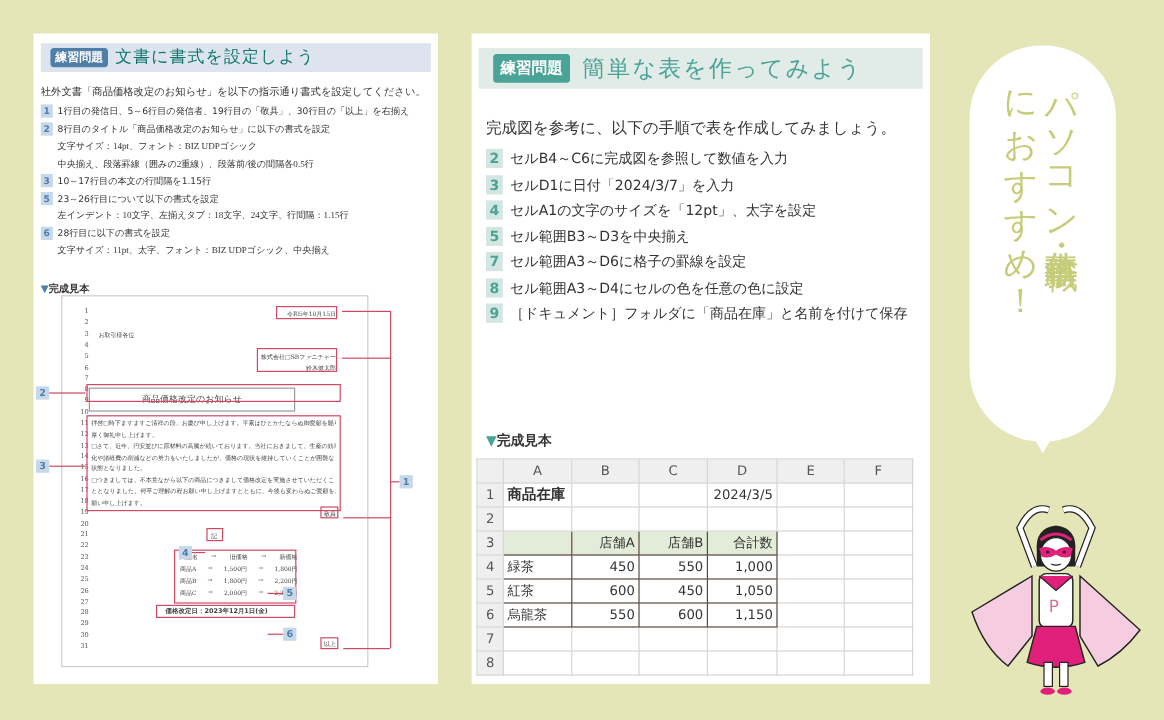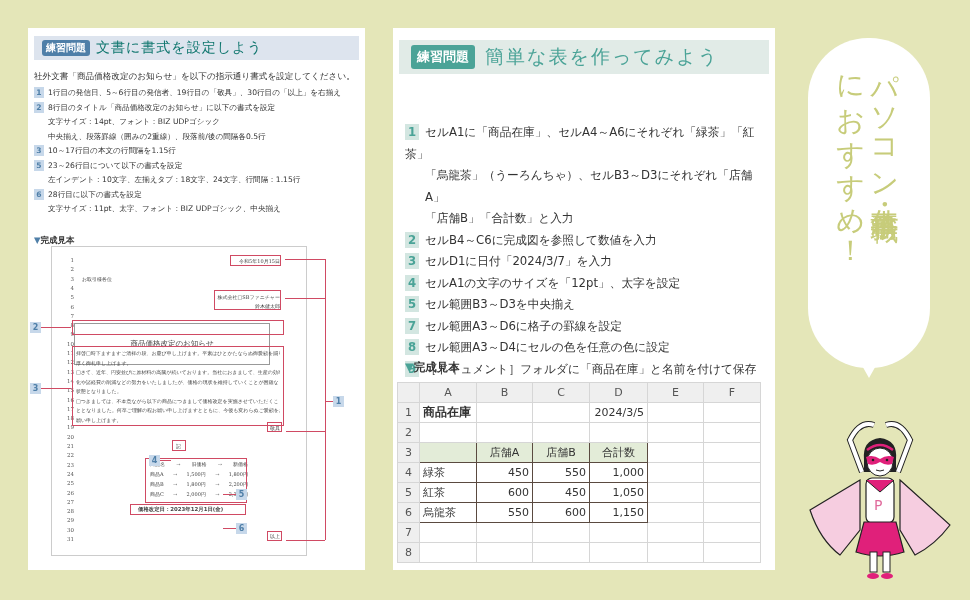--- a/index.html
+++ b/index.html
@@ -22,21 +22,21 @@
   #left .intro { left: 6px; top: 43px; font-size: 8.6px; }
   #right .intro { left: 12px; top: 70px; font-size: 13px; }
 
   .steps { position: absolute; list-style: none; }
   #left .steps { left: 6px; top: 58px; font-size: 7.6px; line-height: 14.5px; }
   #right .steps { left: 12px; top: 94px; font-size: 11.7px; line-height: 21.5px; width: 365px; }
   .num { display: inline-block; text-align: center; margin-right: 4px; font-weight: bold; }
   #left .num { background: #c7d8ea; color: #4f7fa8; width: 10px; line-height: 11px; }
   #right .num { background: #d3e6e1; color: #4aa397; width: 14px; line-height: 16px; margin-right: 6px; }
   .sub { display: block; }
-  #left .sub { padding-left: 14px; }
+  #left .sub { padding-left: 14px; font-family: Liberation Serif, serif; }
   #right .sub { padding-left: 20px; }
 
   .sample-lbl { position: absolute; font-weight: bold; }
   #left .sample-lbl { left: 6px; top: 207px; font-size: 8.5px; }
   #right .sample-lbl { left: 12px; top: 332px; font-size: 11.5px; }
   .tri { color: #4f7fa8; }
   #right .tri { color: #4aa397; }
 
   
   .doc { position: absolute; left: 23px; top: 218px; width: 256px; height: 310px; border: 1px solid #ccc; background: #fff; font-family: "DejaVu Serif", serif; }
@@ -47,21 +47,21 @@
   .cline { position: absolute; background: #d04a63; }
 
   
   .xl { position: absolute; left: 4px; top: 354px; border-collapse: collapse; font-size: 11px; }
   .xl td { border: 1px solid #d6d6d6; height: 20px; padding: 0 3px; white-space: nowrap; }
   .xl .hc { background: #efefef; color: #555; text-align: center; font-size: 11px; }
   .xl .rh { background: #efefef; color: #555; text-align: center; width: 22px; }
   .xl .ca { width: 57px; } .xl .cb { width: 56px; } .xl .cc { width: 57px; } .xl .cd { width: 58px; } .xl .ce { width: 56px; } .xl .cf { width: 57px; }
   .xl .bold { font-weight: bold; font-size: 12px; }
   .xl .r { text-align: right; }
-  .xl .c { text-align: center; }
+  .xl .c { text-align: right; }
   .xl .g { border: 1px solid #5a4a40; }
   .xl .hl { background: #e3ecd8; }
 
   
   .bubble { position: absolute; left: 808px; top: 38px; width: 122px; height: 330px; background: #fff; border-radius: 60px; }
   .bubble-tail { position: absolute; left: 860px; top: 362px; width: 0; height: 0; border-left: 9px solid transparent; border-right: 9px solid transparent; border-top: 16px solid #fff; }
   .vtext { position: absolute; writing-mode: vertical-rl; color: #c7cc7a; font-size: 28px; line-height: 36px; letter-spacing: 1px; }
 </style>
 </head>
 <body>
@@ -116,21 +116,21 @@
         <div class="ln" style="top: 251.8px;">27</div>
         <div class="ln" style="top: 261.1px;">28</div>
         <div class="ln" style="top: 270.4px;">29</div>
         <div class="ln" style="top: 279.7px;">30</div>
         <div class="ln" style="top: 289px;">31</div>
       </div>
     <div class="dt" style="right:26px;top:11px;">令和5年10月15日</div>
     <div class="dt" style="left:30px;top:29px;">お取引様各位</div>
     <div class="dt" style="right:26px;top:47px;">株式会社□SBファニチャー</div>
     <div class="dt" style="right:26px;top:56px;">鈴木健太郎</div>
-    <div class="dt" style="left:22px;width:196px;top:76px;text-align:center;font-size:7.5px;font-family:Liberation Mono, monospace;border:1.5px double #999;padding:15px 0;">商品価格改定のお知らせ</div>
+    <div class="dt" style="left:22px;width:172px;top:76px;text-align:center;font-size:7.5px;font-family:Liberation Mono, monospace;border:1.5px double #999;padding:4px 0;">商品価格改定のお知らせ</div>
     <div id="bodywrap" style="position:absolute;left:24px;top:102px;width:204px;">
         <div class="dt" style="position: relative; line-height: 9.5px; overflow: hidden; width: 204px;">拝啓□時下ますますご清祥の段、お慶び申し上げます。平素はひとかたならぬ御愛顧を賜り、</div>
         <div class="dt" style="position: relative; line-height: 9.5px; overflow: hidden; width: 204px;">厚く御礼申し上げます。</div>
         <div class="dt" style="position: relative; line-height: 9.5px; overflow: hidden; width: 204px;">□さて、近年、円安並びに原材料の高騰が続いております。当社におきまして、生産の効率</div>
         <div class="dt" style="position: relative; line-height: 9.5px; overflow: hidden; width: 204px;">化や諸経費の削減などの努力をいたしましたが、価格の現状を維持していくことが困難な</div>
         <div class="dt" style="position: relative; line-height: 9.5px; overflow: hidden; width: 204px;">状態となりました。</div>
         <div class="dt" style="position: relative; line-height: 9.5px; overflow: hidden; width: 204px;">□つきましては、不本意ながら以下の商品につきまして価格改定を実施させていただくこ</div>
         <div class="dt" style="position: relative; line-height: 9.5px; overflow: hidden; width: 204px;">ととなりました。何卒ご理解の程お願い申し上げますとともに、今後も変わらぬご愛顧をお</div>
         <div class="dt" style="position: relative; line-height: 9.5px; overflow: hidden; width: 204px;">願い申し上げます。</div>
       </div>
@@ -202,24 +202,22 @@
 
   <div class="callout" style="left:208px;top:495px;">6</div>
   <div class="cline" style="left:195px;top:500px;width:13px;height:1.2px;"></div>
 </div>
 
 <div id="right" class="panel">
   <div class="hdr">
     <span class="badge">練習問題</span>
     <span class="hdr-title">簡単な表を作ってみよう</span>
   </div>
+  <div class="intro">完成図を参考に、以下の手順で表を作成してみましょう。</div>
   <ul class="steps">
-    <li><span class="num">1</span><span>セルA1に「商品在庫」、セルA4～A6にそれぞれ「緑茶」「紅茶」</span>
-      <span class="sub">「烏龍茶」（うーろんちゃ）、セルB3～D3にそれぞれ「店舗A」</span>
-      <span class="sub">「店舗B」「合計数」と入力</span></li>
     <li><span class="num">2</span><span>セルB4～C6に完成図を参照して数値を入力</span></li>
     <li><span class="num">3</span><span>セルD1に日付「2024/3/7」を入力</span></li>
     <li><span class="num">4</span><span>セルA1の文字のサイズを「12pt」、太字を設定</span></li>
     <li><span class="num">5</span><span>セル範囲B3～D3を中央揃え</span></li>
     <li><span class="num">7</span><span>セル範囲A3～D6に格子の罫線を設定</span></li>
     <li><span class="num">8</span><span>セル範囲A3～D4にセルの色を任意の色に設定</span></li>
     <li><span class="num">9</span><span>［ドキュメント］フォルダに「商品在庫」と名前を付けて保存</span></li>
   </ul>
   <div class="sample-lbl"><span class="tri">▼</span><span>完成見本</span></div>
 

